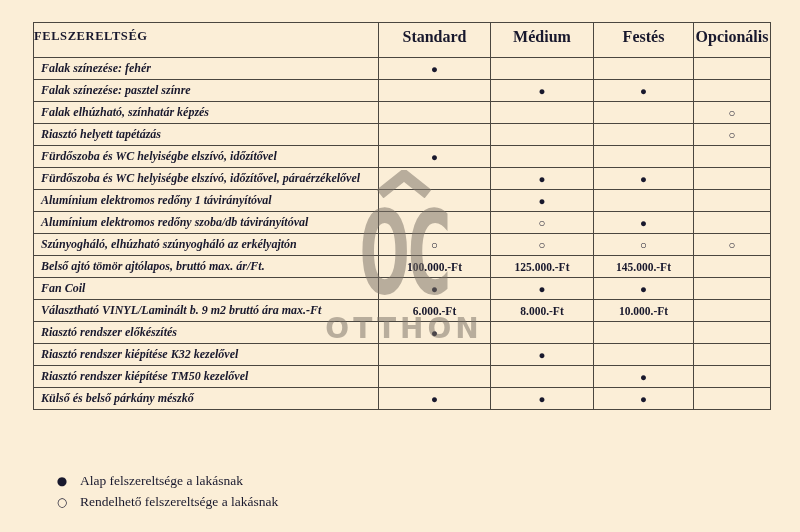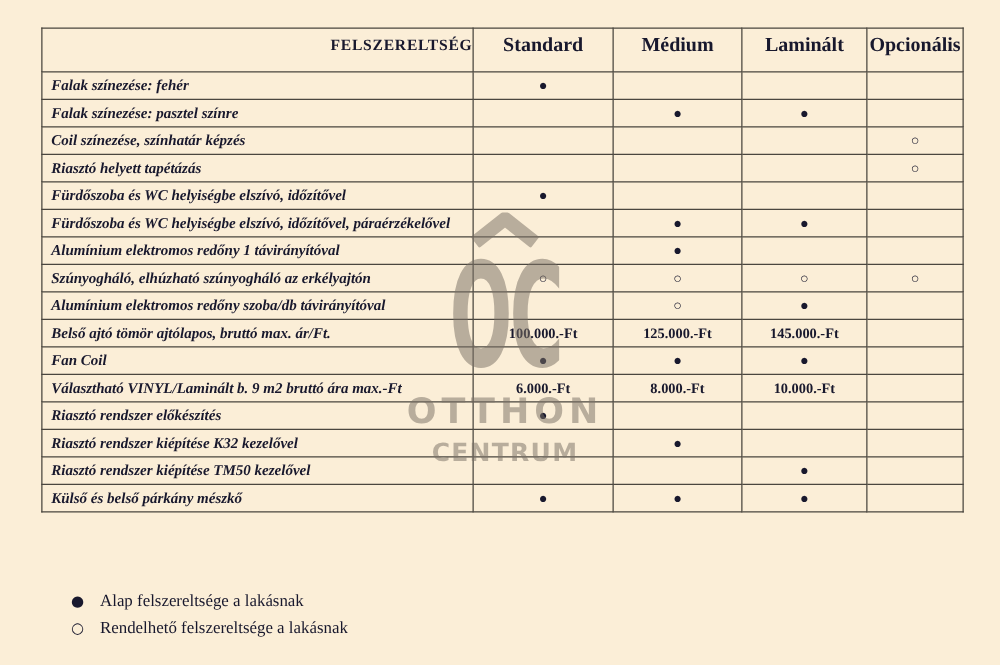--- a/index.html
+++ b/index.html
@@ -30,21 +30,21 @@
   table.features th, table.features td {
     border: 1px solid #4a463f;
     vertical-align: middle;
     overflow: hidden;
   }
   table.features thead tr { height: 35px; }
   table.features tbody tr { height: 22px; }
 
   th.h-feature {
     font-size: 12.5px; font-weight: bold; letter-spacing: 0.6px;
-    text-align: right; padding-bottom: 7px;
+    text-align: left; padding-bottom: 7px;
   }
   th.h-col {
     font-size: 16px; font-weight: bold; text-align: center; padding-bottom: 7px;
   }
   td.feature {
     font-size: 12px; font-weight: bold; font-style: italic;
     text-align: left; padding-left: 7px; white-space: nowrap; margin-left: 28px;
   }
   td.val {
     font-size: 11.5px; font-weight: bold; text-align: center; white-space: nowrap;
@@ -94,41 +94,41 @@
           <col class="c-std">
           <col class="c-med">
           <col class="c-pre">
           <col class="c-opc">
       </colgroup>
       <thead>
         <tr>
           <th class="h-feature">FELSZERELTSÉG</th>
           <th class="h-col">Standard</th>
           <th class="h-col">Médium</th>
-          <th class="h-col">Laminált</th>
+          <th class="h-col">Festés</th>
           <th class="h-col">Opcionális</th>
         </tr>
       </thead>
       <tbody>
         <tr>
           <td class="feature">Falak színezése: fehér</td>
           <td class="val">●</td>
           <td class="val"></td>
           <td class="val"></td>
           <td class="val"></td>
         </tr>
         <tr>
           <td class="feature">Falak színezése: pasztel színre</td>
           <td class="val"></td>
           <td class="val">●</td>
           <td class="val">●</td>
           <td class="val"></td>
         </tr>
         <tr>
-          <td class="feature">Coil színezése, színhatár képzés</td>
+          <td class="feature">Falak elhúzható, színhatár képzés</td>
           <td class="val"></td>
           <td class="val"></td>
           <td class="val"></td>
           <td class="val">○</td>
         </tr>
         <tr>
           <td class="feature">Riasztó helyett tapétázás</td>
           <td class="val"></td>
           <td class="val"></td>
           <td class="val"></td>
@@ -149,32 +149,32 @@
           <td class="val"></td>
         </tr>
         <tr>
           <td class="feature">Alumínium elektromos redőny 1 távirányítóval</td>
           <td class="val"></td>
           <td class="val">●</td>
           <td class="val"></td>
           <td class="val"></td>
         </tr>
         <tr>
+          <td class="feature">Alumínium elektromos redőny szoba/db távirányítóval</td>
+          <td class="val"></td>
+          <td class="val">○</td>
+          <td class="val">●</td>
+          <td class="val"></td>
+        </tr>
+        <tr>
           <td class="feature">Szúnyogháló, elhúzható szúnyogháló az erkélyajtón</td>
           <td class="val">○</td>
           <td class="val">○</td>
           <td class="val">○</td>
           <td class="val">○</td>
-        </tr>
-        <tr>
-          <td class="feature">Alumínium elektromos redőny szoba/db távirányítóval</td>
-          <td class="val"></td>
-          <td class="val">○</td>
-          <td class="val">●</td>
-          <td class="val"></td>
         </tr>
         <tr>
           <td class="feature">Belső ajtó tömör ajtólapos, bruttó max. ár/Ft.</td>
           <td class="val">100.000.-Ft</td>
           <td class="val">125.000.-Ft</td>
           <td class="val">145.000.-Ft</td>
           <td class="val"></td>
         </tr>
         <tr>
           <td class="feature">Fan Coil</td>
@@ -221,21 +221,20 @@
       </tbody>
     </table>
   </div>
 
   <div class="watermark">
     <svg class="wm-chevron" width="62" height="28" viewBox="0 0 62 28" aria-hidden="true">
       <polyline points="7,24 31,5 55,24" fill="none" stroke="currentColor" stroke-width="11"></polyline>
     </svg>
     <div class="wm-oc">OC</div>
     <div class="wm-line1">OTTHON</div>
-    <div class="wm-line2">CENTRUM</div>
   </div>
 
   <div class="legend">
     <div class="legend-item">
       <span class="legend-sym">●</span>
       <span class="legend-label">Alap felszereltsége a lakásnak</span>
     </div>
     <div class="legend-item">
       <span class="legend-sym">○</span>
       <span class="legend-label">Rendelhető felszereltsége a lakásnak</span>

